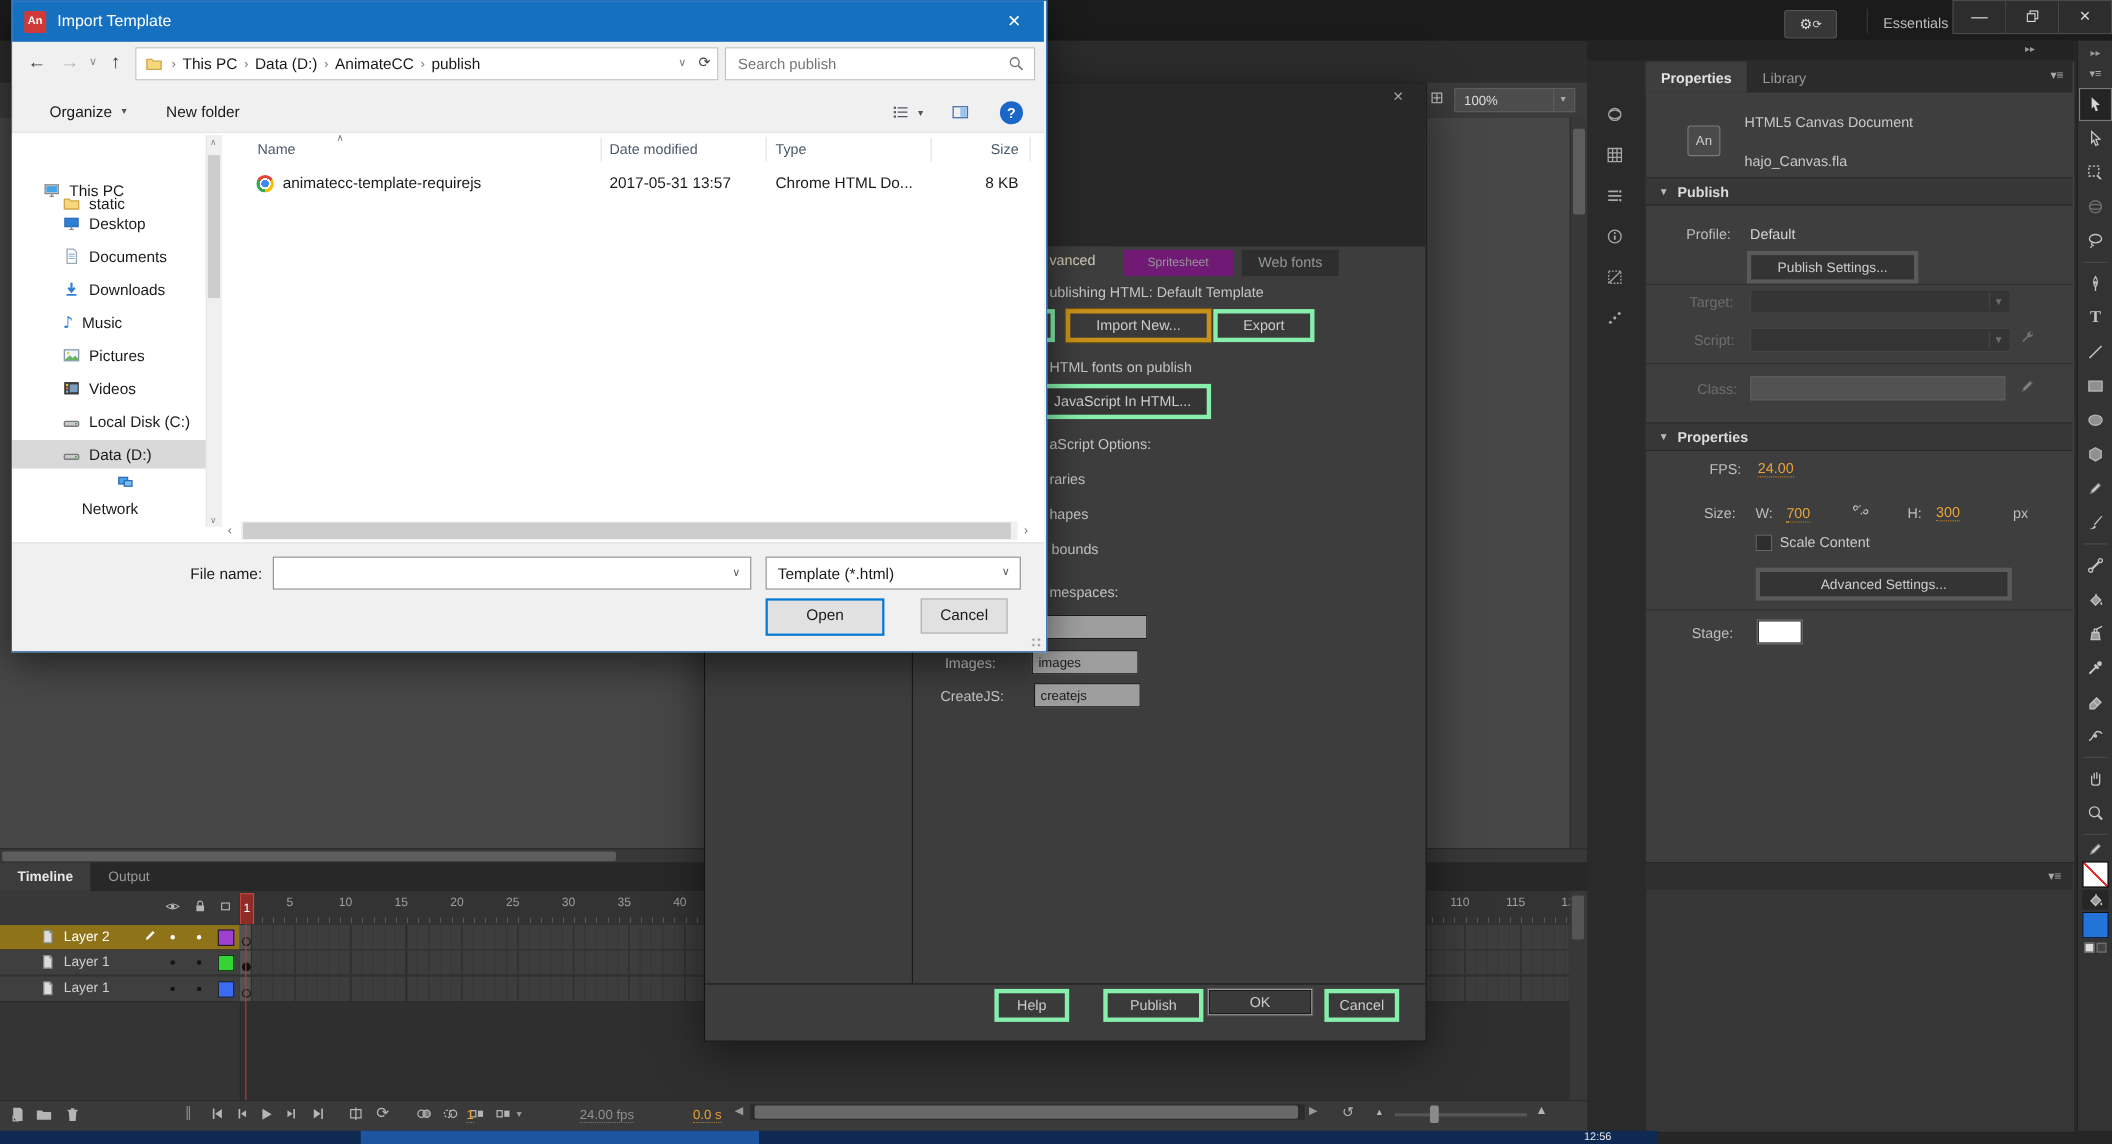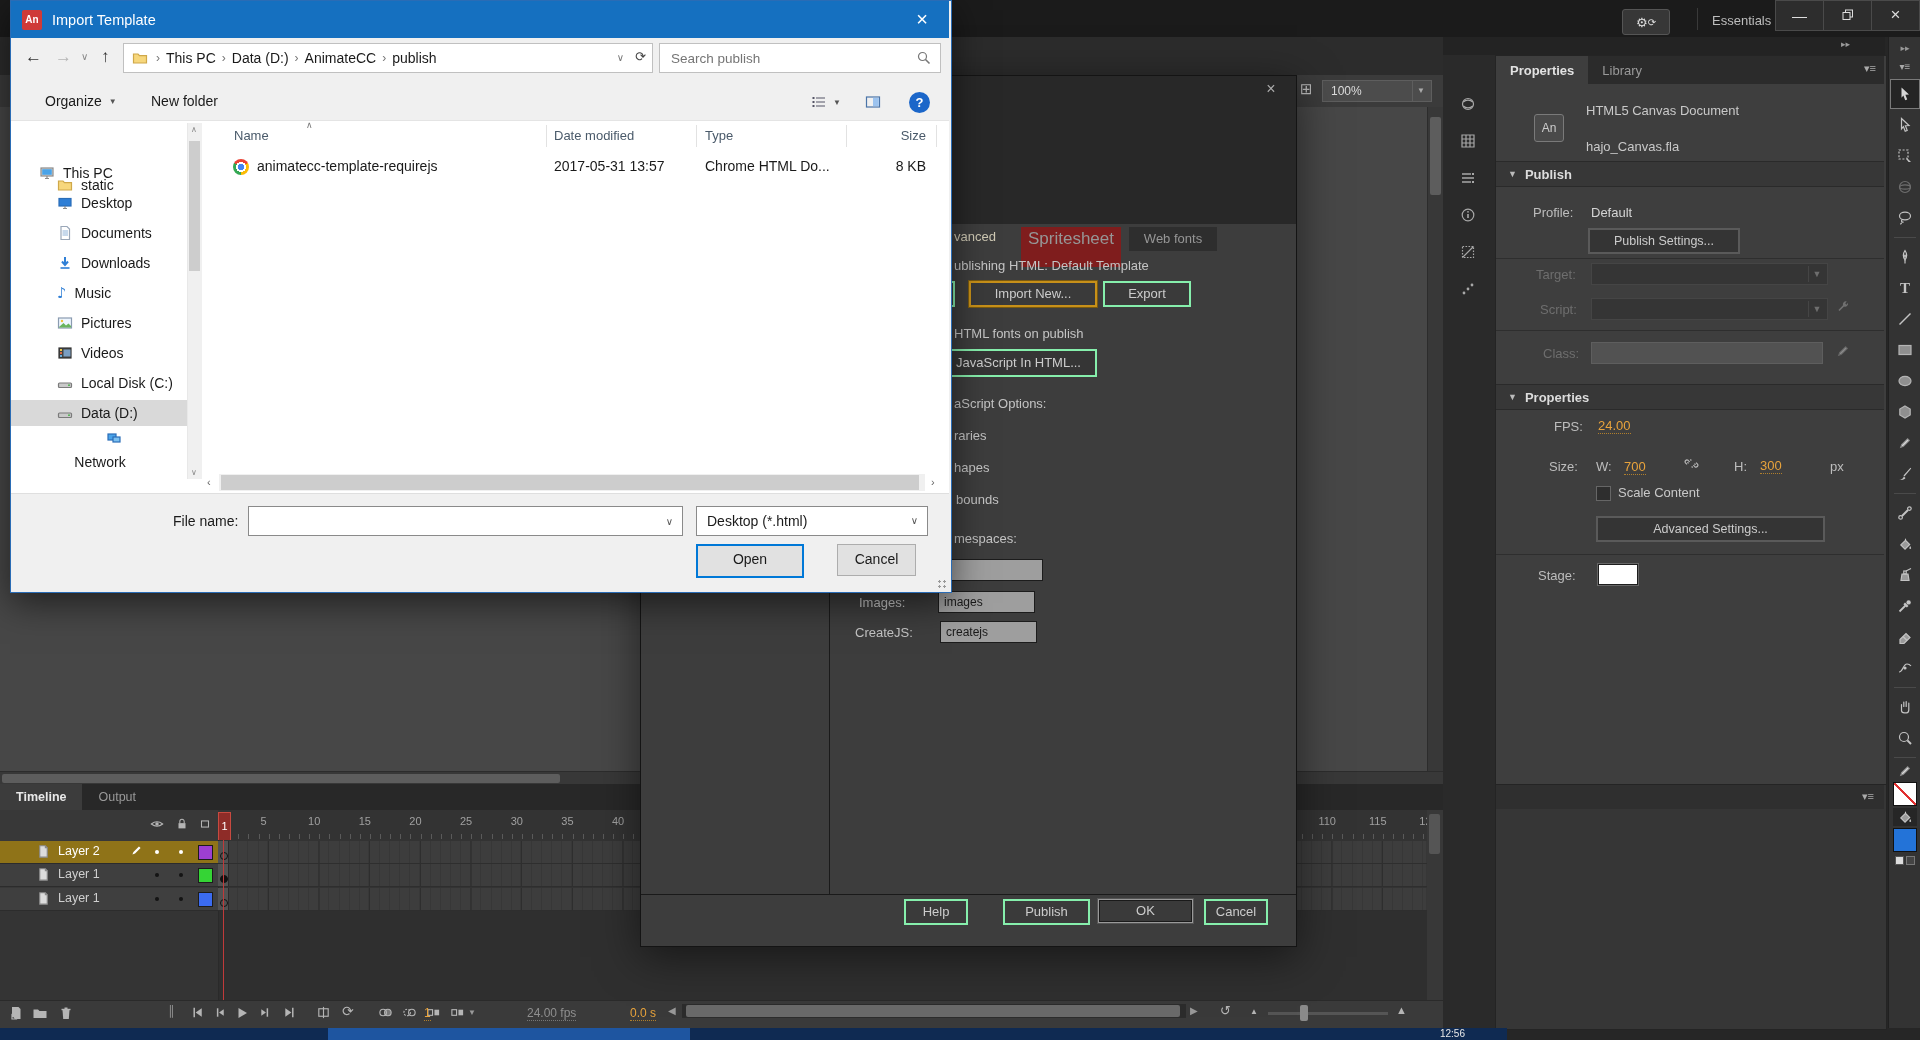--- a/index.html
+++ b/index.html
@@ -3,21 +3,21 @@
 <meta charset="utf-8">
 <style>
   html,body{margin:0;padding:0}
   body{width:1920px;height:1040px;overflow:hidden;background:#262626;
        font-family:"Liberation Sans","DejaVu Sans",sans-serif;font-size:13px;color:#c8c8c8;position:relative}
   .abs{position:absolute}
   .t{white-space:nowrap}
   .flex{display:flex;align-items:center}
   svg{display:block}
   
-  .darkbtn{background:#3a3a3a;border:2px solid #86efac;color:#ccc;text-align:center;font-size:13px;line-height:22px}
+  .darkbtn{background:#3a3a3a;border:4px solid #86efac;color:#ccc;text-align:center;font-size:13px;line-height:22px}
   .hot{color:#e8a33c;border-bottom:1px dotted #b07f2c;line-height:14px}
   .disabled{color:#6e6e6e}
   .sect{background:#373737;border-top:1px solid #2a2a2a;border-bottom:1px solid #2a2a2a;color:#dcdcdc;font-weight:bold;font-size:13px;display:flex;align-items:center}
   .ddown{background:#353535;border:1px solid #454545;position:absolute;height:20px}
   .ddown .dar{position:absolute;right:2px;top:2px;bottom:2px;width:16px;border-left:1px solid #454545;color:#6e6e6e;font-size:9px;text-align:center;line-height:16px}
   .tool{width:30px;height:30px;display:flex;align-items:center;justify-content:center;margin:1px auto}
   .tool.active{background:#242424;border:1px solid #7a7a7a;width:28px;height:28px}
   .pstrip-ic{width:34px;height:30px;display:flex;align-items:center;justify-content:center;margin:7px auto;color:#a8a8a8}
   
   .expl{color:#1a1a1a;font-size:14px}
@@ -567,21 +567,21 @@
   <div class="abs" style="left:1300px;top:221px;width:8px;height:16px;background:#8a8a8a;border-radius:2px"></div>
   <span class="tb-ic" style="left:1396px;top:220px;font-size:11px">▲</span>
 </div>
 
 <div class="abs" style="left:640px;top:75px;width:655px;height:870px;background:#3d3d3d;border:1px solid #141414;box-shadow:0 10px 40px rgba(0,0,0,.5);z-index:20">
   <div class="abs" style="left:0;top:0;width:655px;height:148px;background:#282828"></div>
   <div class="abs" style="left:620px;top:4px;width:20px;height:20px;color:#aaa;font-size:16px;text-align:center">×</div>
 
   <div class="abs" style="left:240px;top:148px;width:132px;height:27px;background:#3d3d3d"></div>
   <div class="frag" style="left:313px;top:153px;color:#cfc9b4">vanced</div>
-  <div class="abs" style="left:380px;top:151px;width:100px;height:40px;background:#7f1d1d;color:#969696;text-align:center;line-height:24px;font-size:17px"><span>Spritesheet</span></div>
+  <div class="abs" style="left:380px;top:151px;width:100px;height:24px;background:#701a75;color:#969696;text-align:center;line-height:24px;font-size:11px"><span>Spritesheet</span></div>
   <div class="abs" style="left:488px;top:151px;width:88px;height:24px;background:#2e2e2e;color:#969696;text-align:center;line-height:24px;font-size:13px"><span>Web fonts</span></div>
 
   <div class="frag" style="left:313px;top:182px">ublishing HTML: Default Template</div>
   <div class="abs darkbtn" style="left:240px;top:205px;width:70px;height:22px"></div>
   <div class="abs darkbtn" style="left:328px;top:205px;width:124px;height:22px;border-color:#c79019;box-shadow:0 0 0 1px #7a5a10">Import New...</div>
   <div class="abs darkbtn" style="left:462px;top:205px;width:84px;height:22px">Export</div>
   <div class="frag" style="left:313px;top:250px">HTML fonts on publish</div>
   <div class="abs darkbtn" style="left:250px;top:273px;width:202px;height:24px;line-height:24px;background:#353535">
       <span style="position:absolute;left:63px;top:0">JavaScript In HTML...</span>
     </div>
@@ -802,21 +802,21 @@
     </div>
   <span class="abs" style="left:920px;top:475px;font-size:11px;color:#666">›</span>
 
   <div class="abs" style="left:0;top:492px;width:938px;height:97px;background:#f0f0f0;border-top:1px solid #dfdfdf"></div>
   <div class="abs" style="left:162px;top:512px">File name:</div>
   <div class="abs flex" style="left:237px;top:505px;width:433px;height:28px;background:#fff;border:1px solid #8a8a8a">
     <input style="border: 0px; outline: 0px; flex: 1 1 0%; margin-left: 8px; font-family: inherit; font-size: 14px;" value="">
     <span style="margin-right:9px;font-size:10px;color:#555">∨</span>
   </div>
   <div class="abs flex" style="left:685px;top:505px;width:230px;height:28px;background:#fff;border:1px solid #8a8a8a">
-    <span style="margin-left:10px">Desktop (*.html)</span>
+    <span style="margin-left:10px">Template (*.html)</span>
     <span class="abs" style="right:9px;top:8px;font-size:10px;color:#555">∨</span>
   </div>
   <div class="abs" style="left:685px;top:543px;width:104px;height:30px;background:#e1e1e1;border:2px solid #0078d7;text-align:center;line-height:27px">Open</div>
   <div class="abs" style="left:826px;top:543px;width:77px;height:30px;background:#e1e1e1;border:1px solid #adadad;text-align:center;line-height:28px">Cancel</div>
   <div class="abs" style="right:4px;bottom:3px;width:10px;height:10px;background:radial-gradient(circle,#999 1px,transparent 1.4px) 0 0/5px 5px"></div>
 </div>
 
 <div class="abs" style="left:0;top:1028px;width:1507px;height:12px;background:#0f2a52;z-index:40">
   <div class="abs" style="left:328px;top:0;width:362px;height:12px;background:#1e55a0"></div>
   <div class="abs t" style="right:42px;top:0;color:#e8e8e8;font-size:10px">12:56</div>

